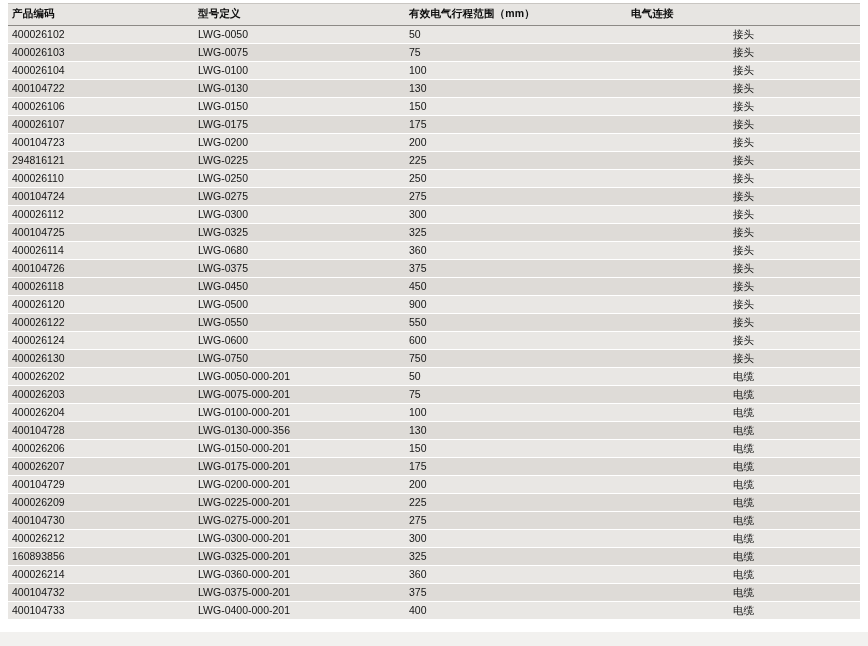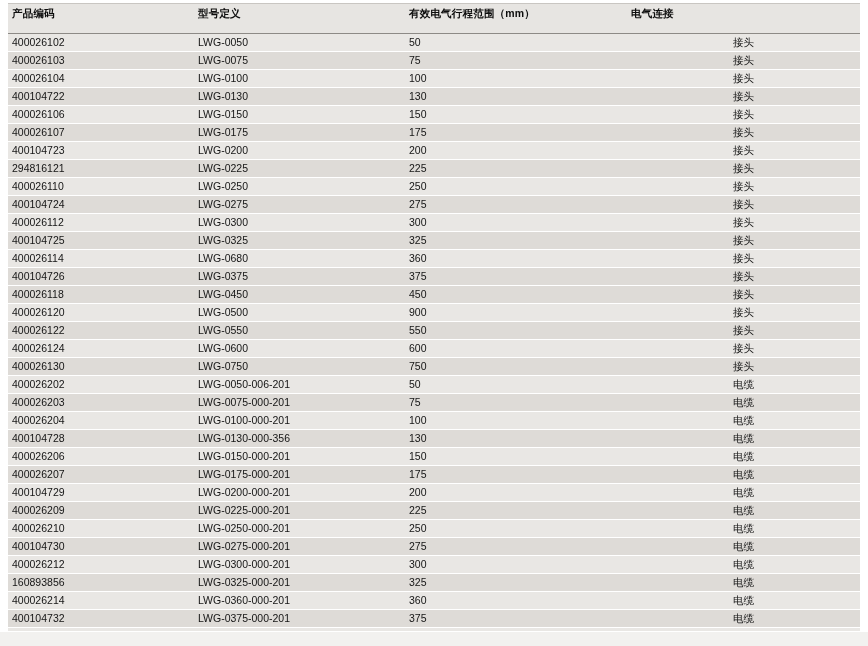--- a/index.html
+++ b/index.html
@@ -35,21 +35,21 @@
   table.spec col.c0 { width: 186px; }
   table.spec col.c1 { width: 211px; }
   table.spec col.c2 { width: 222px; }
   table.spec col.c3 { width: 233px; }
 
   table.spec thead th {
     background: #e7e5e2;
     text-align: left;
     font-weight: bold;
     font-size: 10.5px;
-    padding: 3px 4px 12px 4px;
+    padding: 3px 4px 4px 4px;
     border-bottom: 1px solid #8d8a86;
     border-top: 1px solid #c9c6c2;
     color: #0d0d0d;
     white-space: nowrap;
     letter-spacing: 0.2px;
   }
   table.spec tbody td {
     font-size: 10.5px;
     padding: 2px 4px 2px 4px;
     border-bottom: 1px solid #ffffff;
@@ -216,21 +216,21 @@
             <td class="conn">接头</td>
           </tr>
           <tr class="even">
             <td class="cc">400026130</td>
             <td class="cc">LWG-0750</td>
             <td class="cc">750</td>
             <td class="conn">接头</td>
           </tr>
           <tr class="odd">
             <td class="cc">400026202</td>
-            <td class="cc">LWG-0050-006-201</td>
+            <td class="cc">LWG-0050-000-201</td>
             <td class="cc">50</td>
             <td class="conn">电缆</td>
           </tr>
           <tr class="even">
             <td class="cc">400026203</td>
             <td class="cc">LWG-0075-000-201</td>
             <td class="cc">75</td>
             <td class="conn">电缆</td>
           </tr>
           <tr class="odd">
@@ -260,26 +260,20 @@
           <tr class="odd">
             <td class="cc">400104729</td>
             <td class="cc">LWG-0200-000-201</td>
             <td class="cc">200</td>
             <td class="conn">电缆</td>
           </tr>
           <tr class="even">
             <td class="cc">400026209</td>
             <td class="cc">LWG-0225-000-201</td>
             <td class="cc">225</td>
-            <td class="conn">电缆</td>
-          </tr>
-          <tr class="odd">
-            <td class="cc">400026210</td>
-            <td class="cc">LWG-0250-000-201</td>
-            <td class="cc">250</td>
             <td class="conn">电缆</td>
           </tr>
           <tr class="even">
             <td class="cc">400104730</td>
             <td class="cc">LWG-0275-000-201</td>
             <td class="cc">275</td>
             <td class="conn">电缆</td>
           </tr>
           <tr class="odd">
             <td class="cc">400026212</td>

